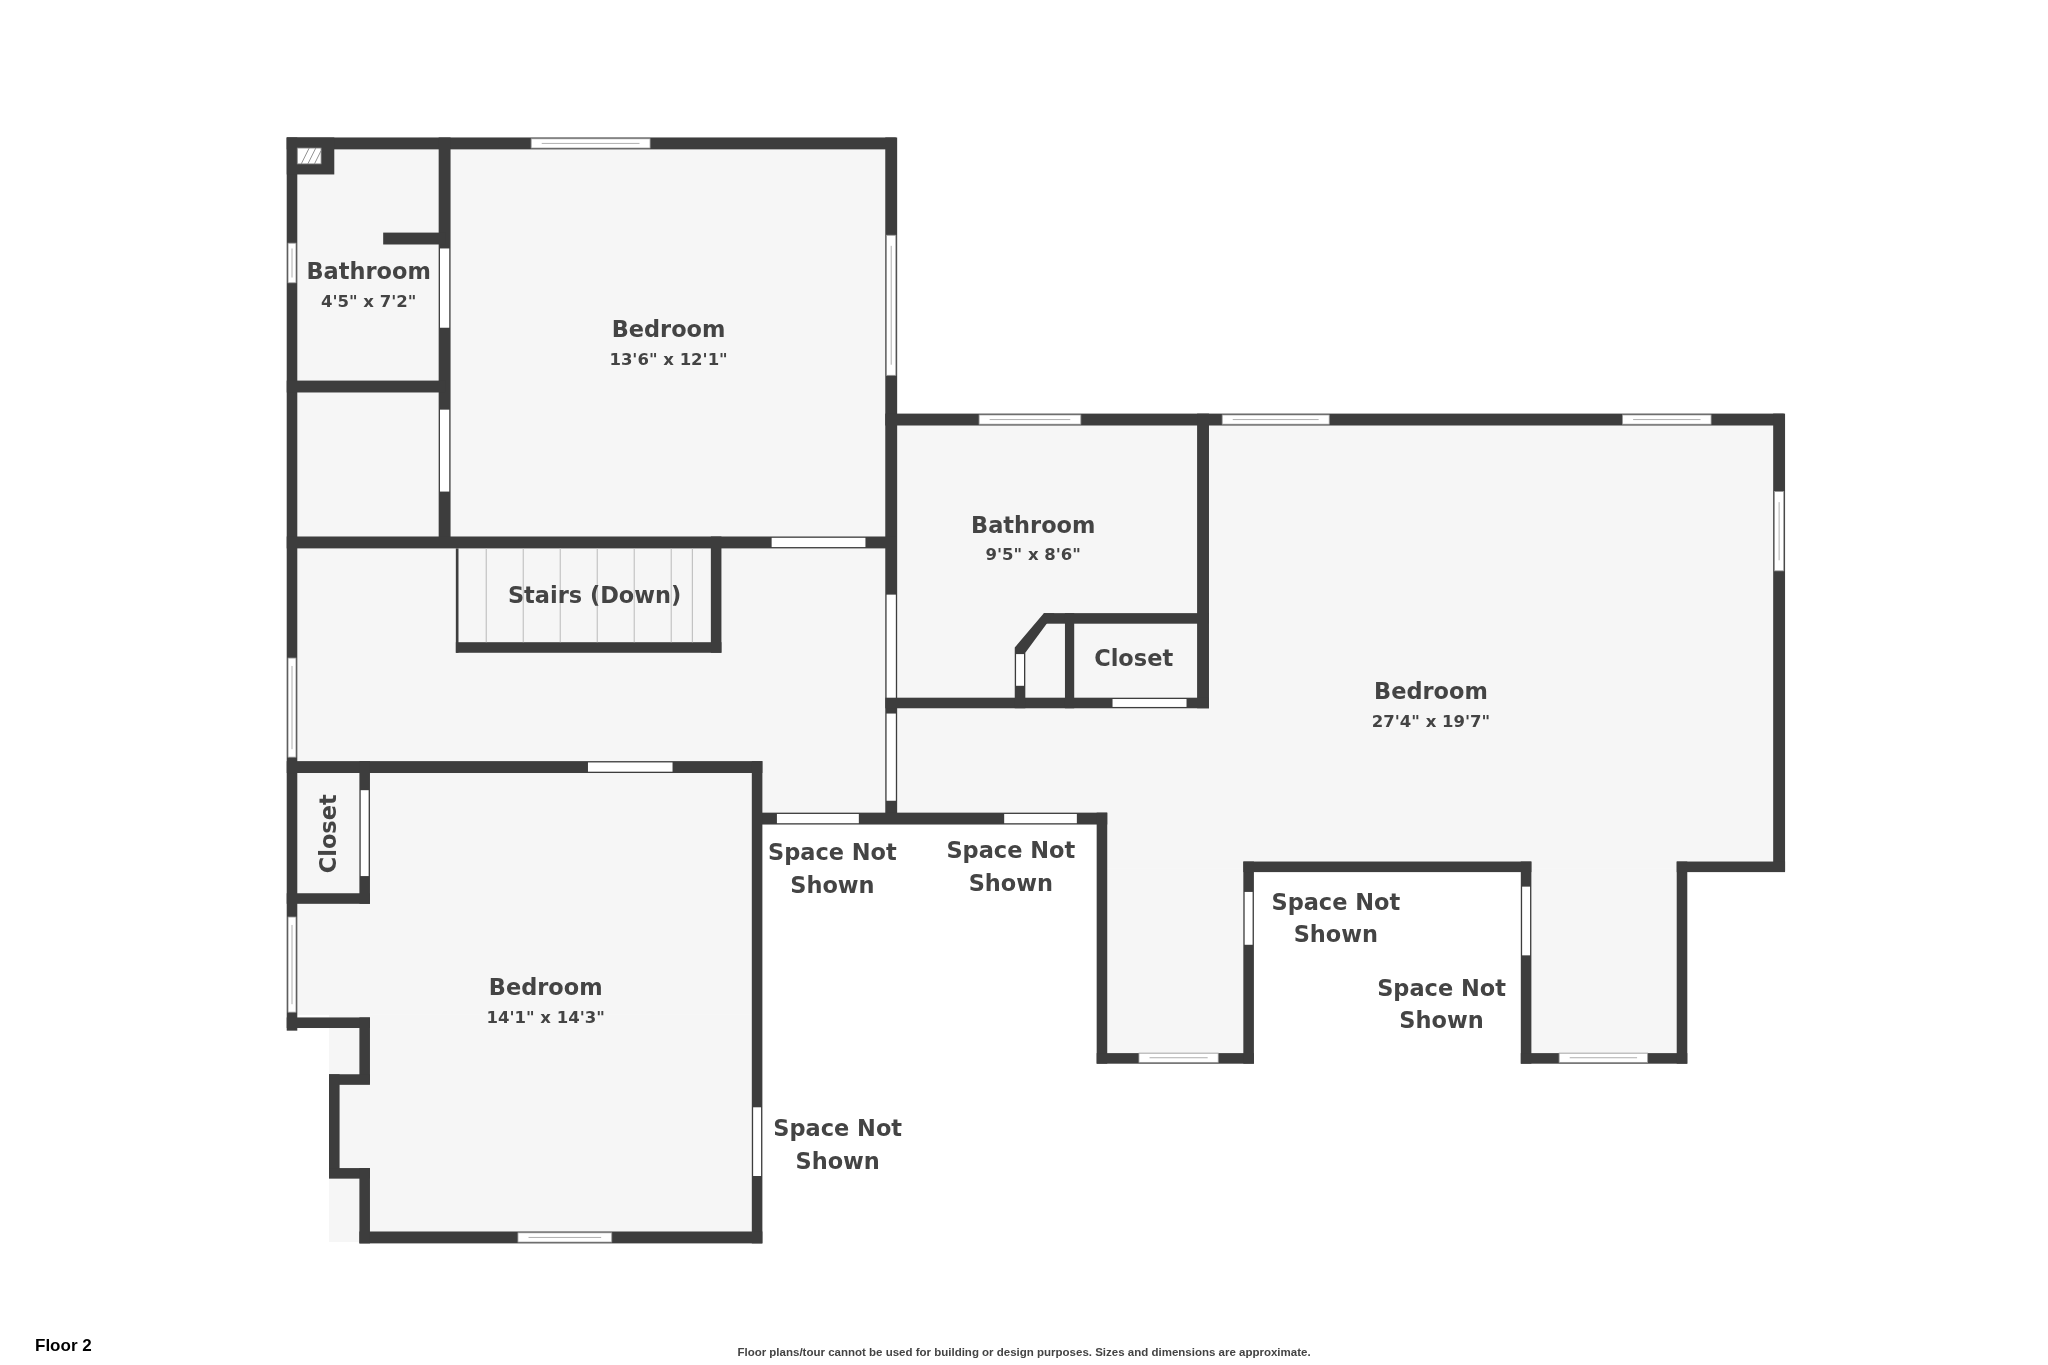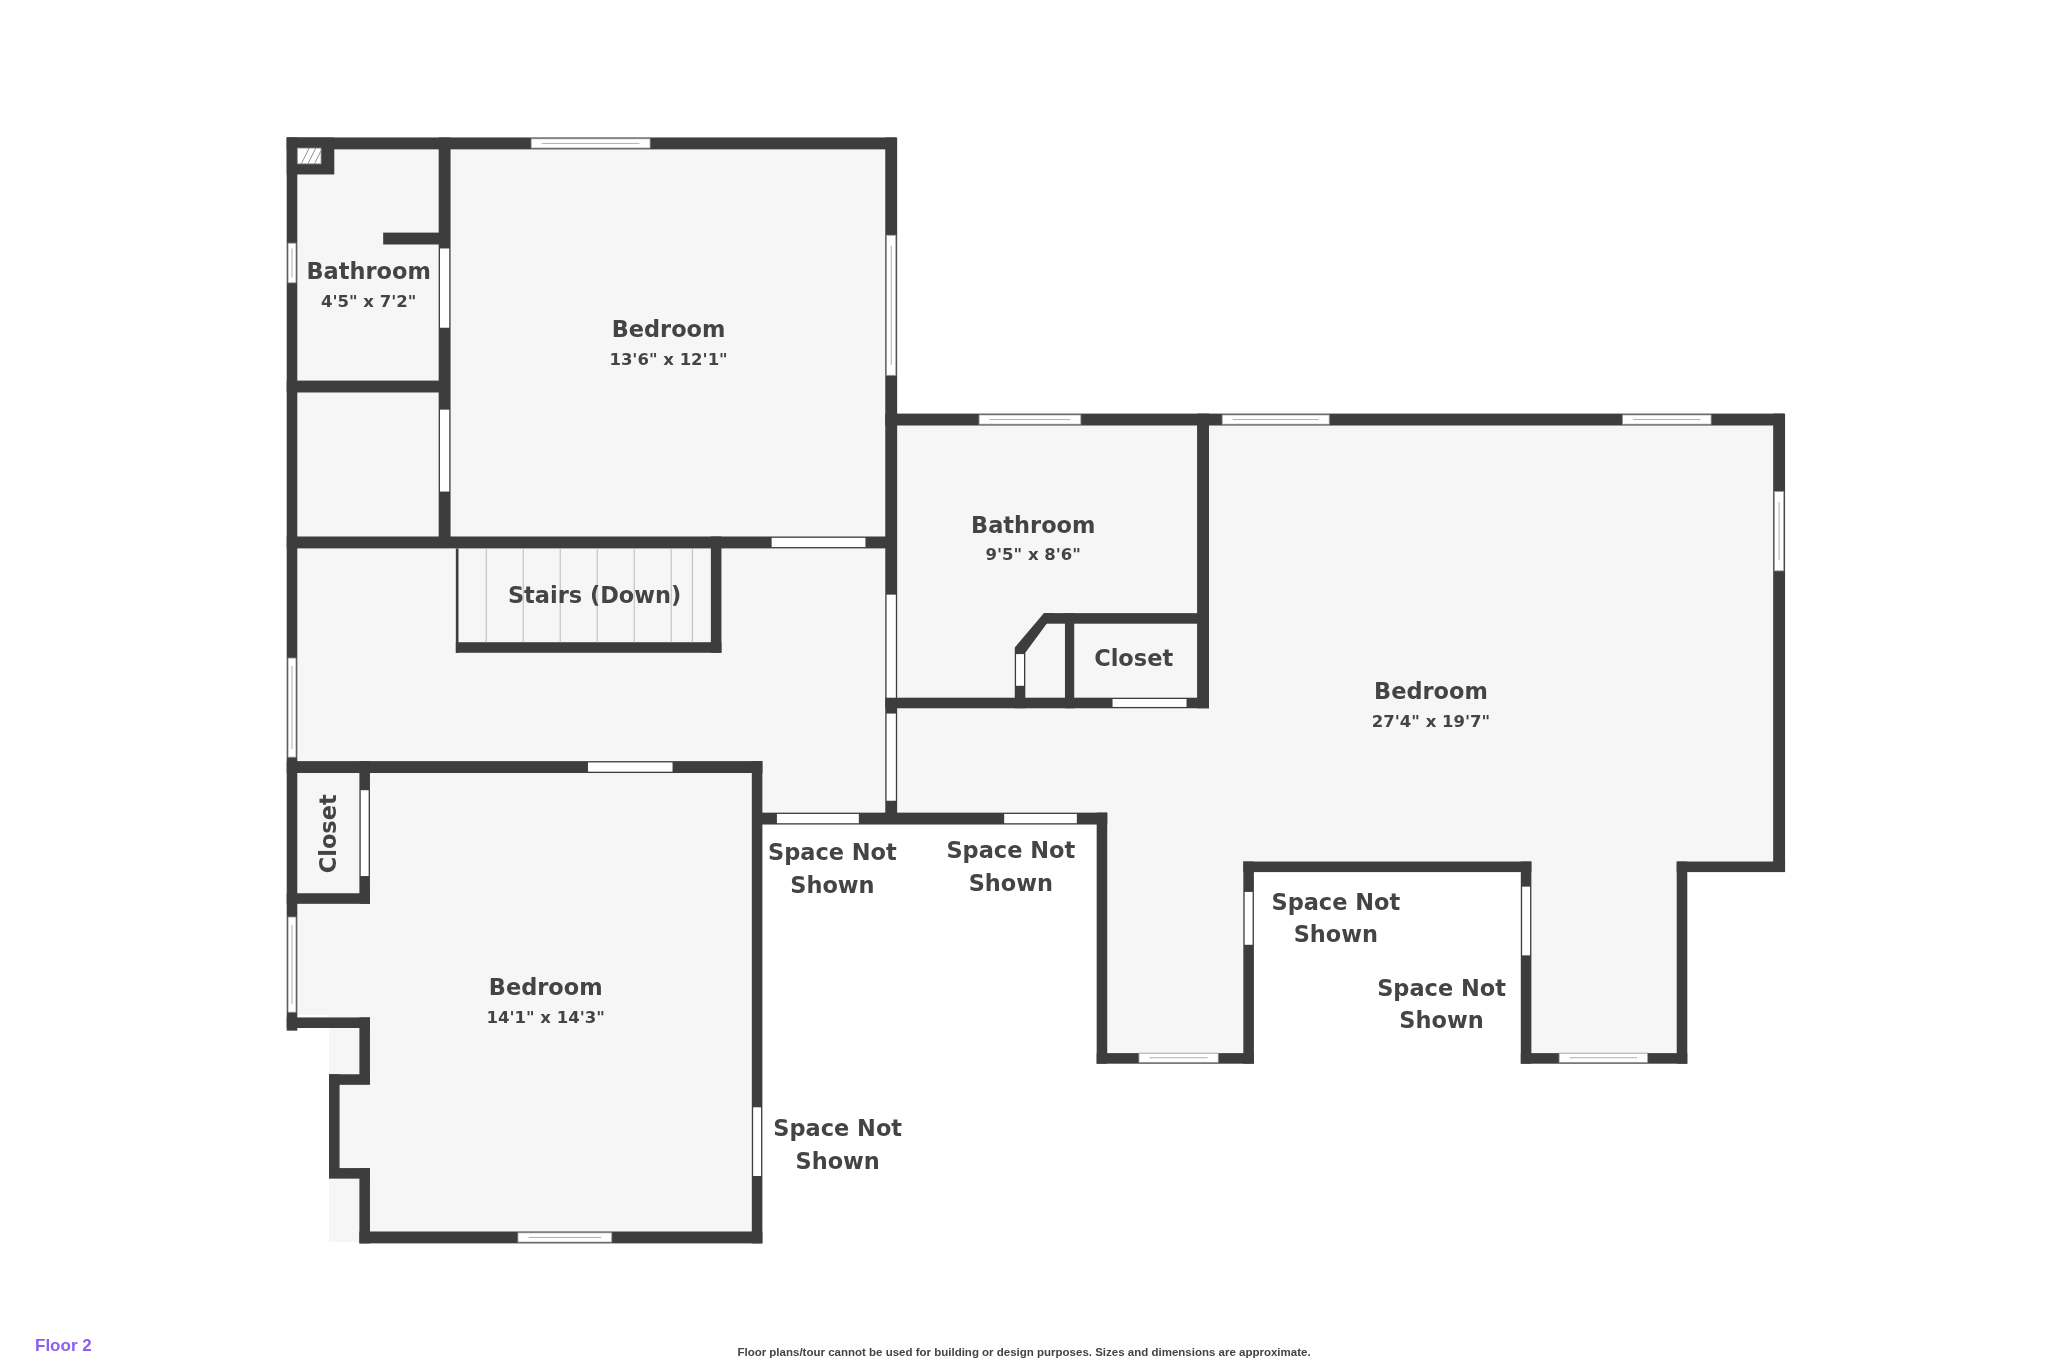--- a/index.html
+++ b/index.html
@@ -6,21 +6,21 @@
   body { width:2048px; height:1365px; position:relative; overflow:hidden; font-family:"DejaVu Sans", sans-serif; }
   #plan { position:absolute; left:0; top:0; width:2048px; height:1365px; }
   .wall { fill:#3d3d3d; }
   .floor { fill:#f6f6f6; }
   .opening { fill:#ffffff; }
   .win { fill:#ffffff; stroke:#9a9a9a; stroke-width:0.6; }
   .stair { stroke:#bdbdbd; stroke-width:0.8; }
   .room-name { font-family:"DejaVu Sans", sans-serif; font-weight:bold; font-size:17px; fill:#444444; text-anchor:middle; }
   .room-dim { font-family:"DejaVu Sans", sans-serif; font-weight:bold; font-size:12.5px; fill:#444444; text-anchor:middle; }
   .sns { font-family:"DejaVu Sans", sans-serif; font-weight:bold; font-size:17px; fill:#444444; text-anchor:middle; }
-  .floor-label { position:absolute; left:35px; top:1336px; font-family:"Liberation Sans", sans-serif; font-weight:bold; font-size:17px; color:#8b5cf6; }
+  .floor-label { position:absolute; left:35px; top:1336px; font-family:"Liberation Sans", sans-serif; font-weight:bold; font-size:17px; color:#000000; }
   .disclaimer { position:absolute; left:0; width:2048px; top:1346px; text-align:center; font-family:"Liberation Sans", sans-serif; font-weight:bold; font-size:11.5px; color:#444444; padding-left:0; box-sizing:border-box; }
 </style>
 </head>
 <body>
 
 <svg id="plan" viewBox="0 0 1550 1033" xmlns="http://www.w3.org/2000/svg">
 
   <g>
 
     <rect class="floor" x="217" y="104" width="461" height="476"></rect>

